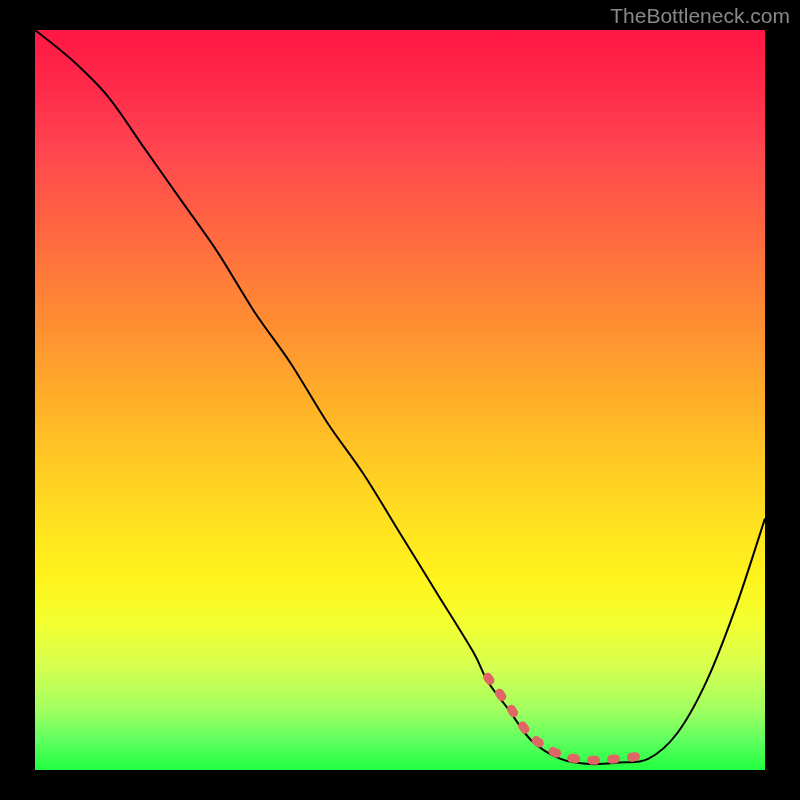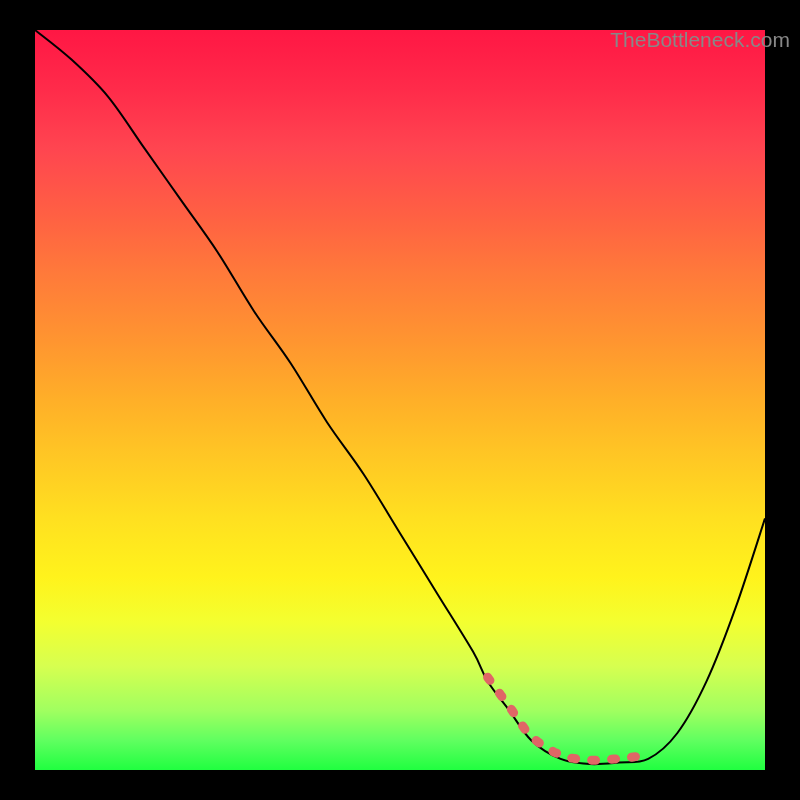--- a/index.html
+++ b/index.html
@@ -12,21 +12,20 @@
   }
   .watermark {
     position: absolute;
     top: 4px;
     right: 10px;
     color: #888;
     font-family: Arial, sans-serif;
     font-size: 21px;
     font-weight: 500;
     z-index: 10;
-    margin-top: 24px;
   }
   .plot-area {
     position: absolute;
     left: 35px;
     top: 30px;
     width: 730px;
     height: 740px;
   }
   .gradient-bg {
     position: absolute;

